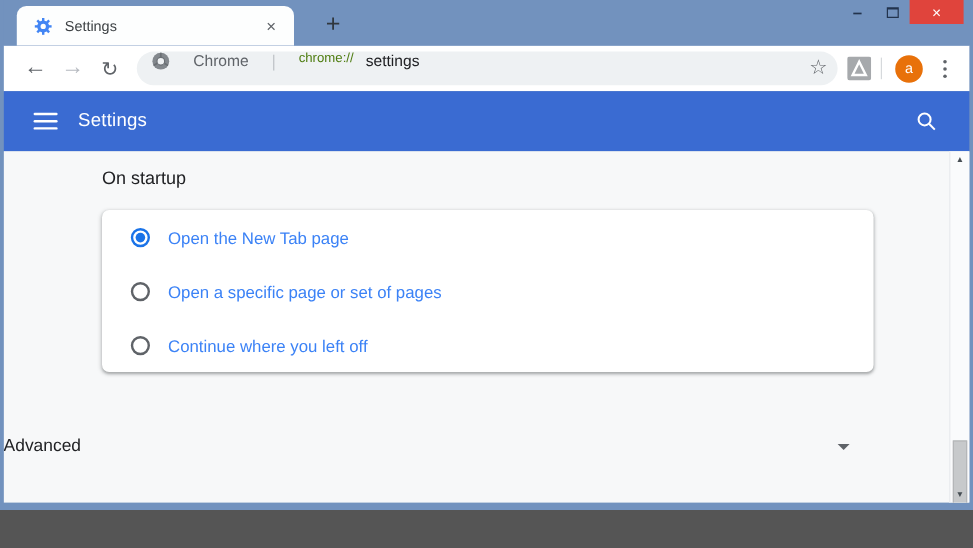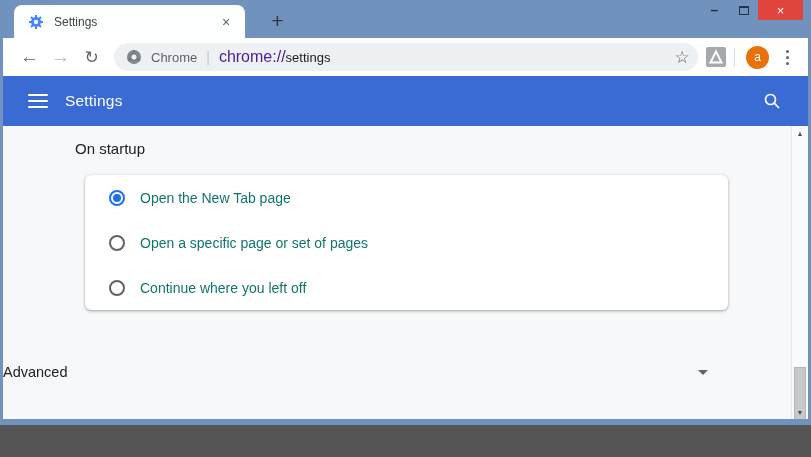--- a/index.html
+++ b/index.html
@@ -37,25 +37,25 @@
   .win-btn.close { width:45px; background:#e0443c; color:#fff; font-size:13px; }
 
   
   .navbar { height:38px; background:#ffffff; display:flex; align-items:center;
     padding:0 9px 0 11px; flex:0 0 auto; }
   .nav-btn { width:31px; height:31px; display:flex; align-items:center; justify-content:center;
     font-size:19px; color:#5f6368; border-radius:50%; flex:0 0 auto; }
   .nav-btn.disabled { color:#b6bac0; }
   .nav-btn.reload { font-size:17px; }
   .omnibox { flex:1; height:28px; background:#eef1f3; border-radius:14px;
-    display:flex; align-items:center; padding:0 3px 0 12px; margin:0 5px 0 7px; min-width:0; }
+    display:flex; padding:0 3px 0 12px; margin:0 5px 0 7px; min-width:0;gap:10px; }
   .site-icon { width:16px; height:16px; flex:0 0 auto; }
   .site-label { font-size:13px; color:#5f6368; margin-left:9px; }
   .omni-div { font-size:14px; color:#c3c7cb; margin:0 9px; font-weight:300; }
-  .url-scheme { font-size:16px; color:#4c1d95; }
+  .url-scheme { font-size:11px; color:#4d7c0f; }
   .url-path { font-size:13px; color:#202124; }
   .omni-spacer { flex:1; }
   .star-btn { width:26px; height:26px; display:flex; align-items:center; justify-content:center;
     font-size:17px; color:#5f6368; flex:0 0 auto; }
   .ext-btn { width:26px; height:26px; display:flex; align-items:center; justify-content:center; flex:0 0 auto; }
   .nav-sep { width:1px; height:18px; background:#d6d9dc; margin:0 5px; flex:0 0 auto; }
   .avatar { width:23px; height:23px; border-radius:50%; background:#e8710a; color:#fff;
     font-size:12px; display:flex; align-items:center; justify-content:center; margin:0 6px; flex:0 0 auto; }
   .kebab { width:24px; height:28px; display:flex; flex-direction:column; align-items:center;
     justify-content:center; gap:3px; flex:0 0 auto; }
@@ -65,32 +65,32 @@
   .app-header { height:50px; background:#3a6bd2; display:flex; align-items:center;
     padding-left:25px; flex:0 0 auto; }
   .hamburger { width:20px; height:14px; display:flex; flex-direction:column;
     justify-content:space-between; margin-right:17px; }
   .hamburger i { height:2px; background:#fff; border-radius:1px; }
   .app-title { color:#fff; font-size:15.5px; font-weight:500; letter-spacing:.2px; }
   .search-btn { margin-left:auto; margin-right:27px; width:18px; height:18px; }
 
   
   .content { position:relative; flex:1; background:#f7f8f9; overflow:hidden; }
-  .section-heading { position:absolute; left:72px; top:14px; font-size:15px;
+  .section-heading { position:absolute; left:82px; top:14px; font-size:15px;
     font-weight:500; color:#202124; }
   .card { position:absolute; left:82px; top:49px; width:643px; height:135px;
     background:#fff; border-radius:6px;
     box-shadow:0 1px 2px rgba(60,64,67,.3), 0 1px 3px 1px rgba(60,64,67,.15); }
   .radio-row { height:45px; display:flex; align-items:center; padding-left:24px; }
   .radio { width:16px; height:16px; border:2px solid #5f6368; border-radius:50%;
     position:relative; flex:0 0 auto; }
   .radio-row.checked .radio { border-color:#1a73e8; }
   .radio-row.checked .radio::after { content:''; position:absolute; inset:2px;
     background:#1a73e8; border-radius:50%; }
-  .radio-label { font-size:14px; color:#0f766e; margin-left:15px; }
+  .radio-label { font-size:14px; color:#3b82f6; margin-left:15px; }
   .advanced-row { position:absolute; left:0; right:100px; top:232px; height:28px;
     display:flex; align-items:center; justify-content:space-between; gap:24px; }
   .advanced-label { font-size:14.5px; color:#202124; }
   .caret-down { width:0; height:0; border-left:5px solid transparent;
     border-right:5px solid transparent; border-top:5px solid #5f6368; }
 
   
   .scrollbar { position:absolute; right:0; top:0; bottom:0; width:17px;
     background:#fafbfc; border-left:1px solid #e8eaed; }
   .sb-arrow { position:absolute; left:0; right:0; height:14px; display:flex;

